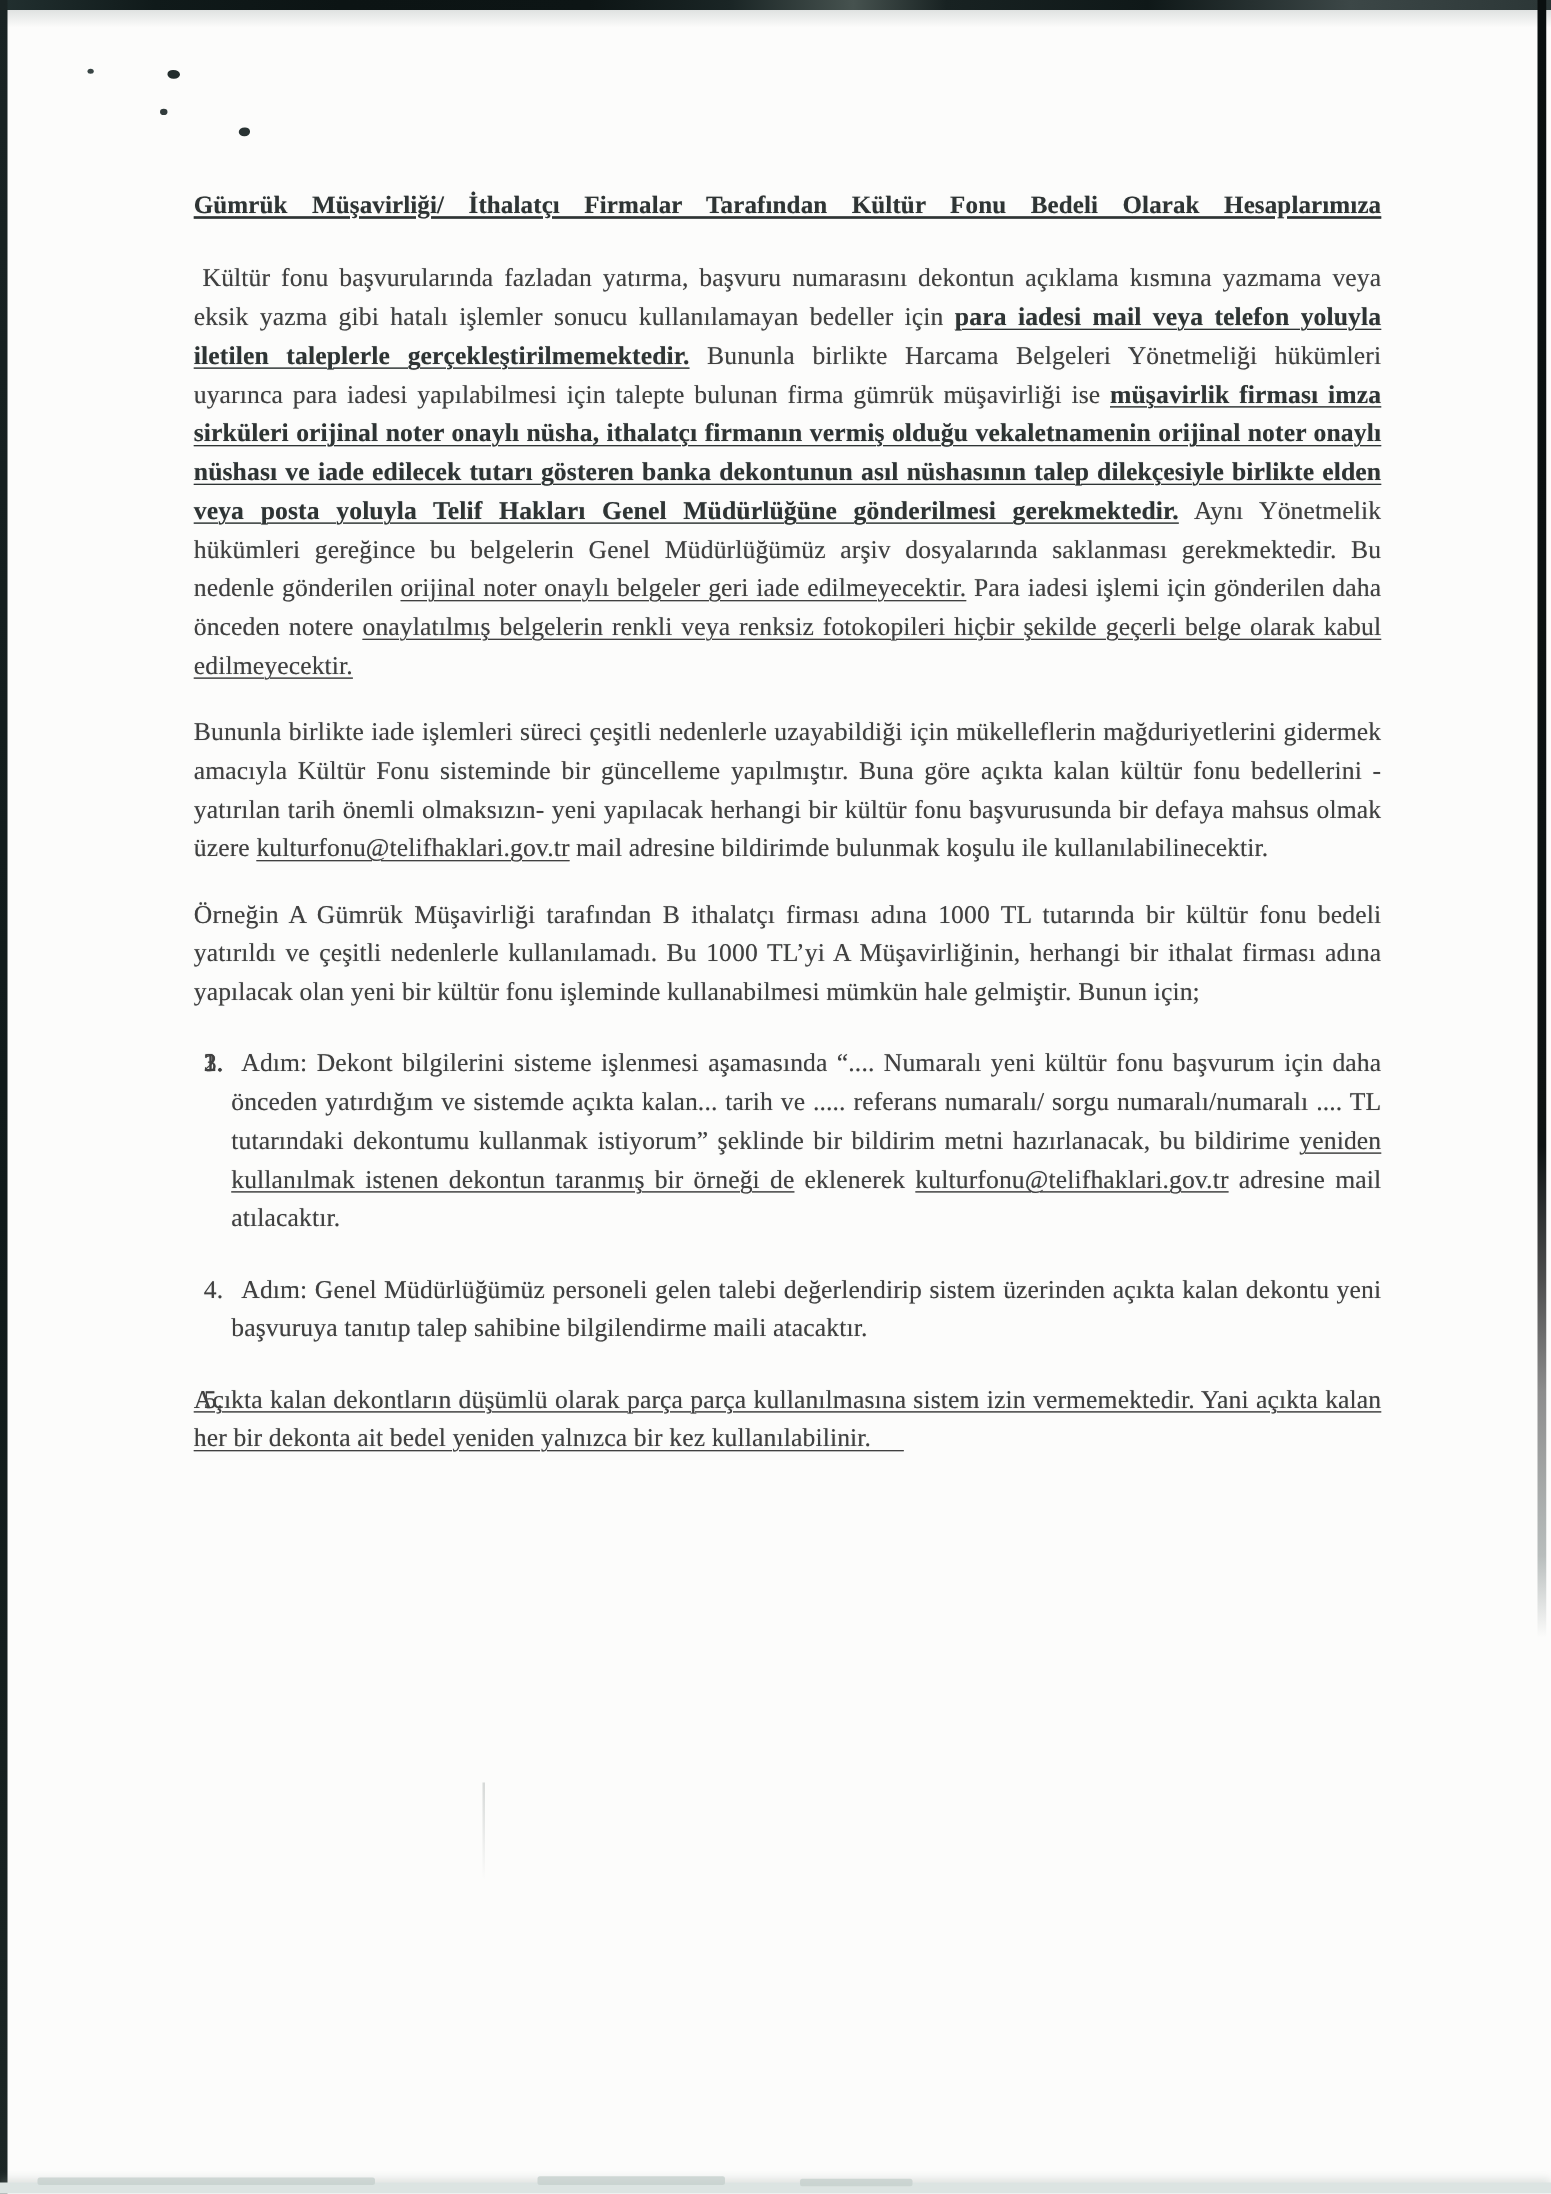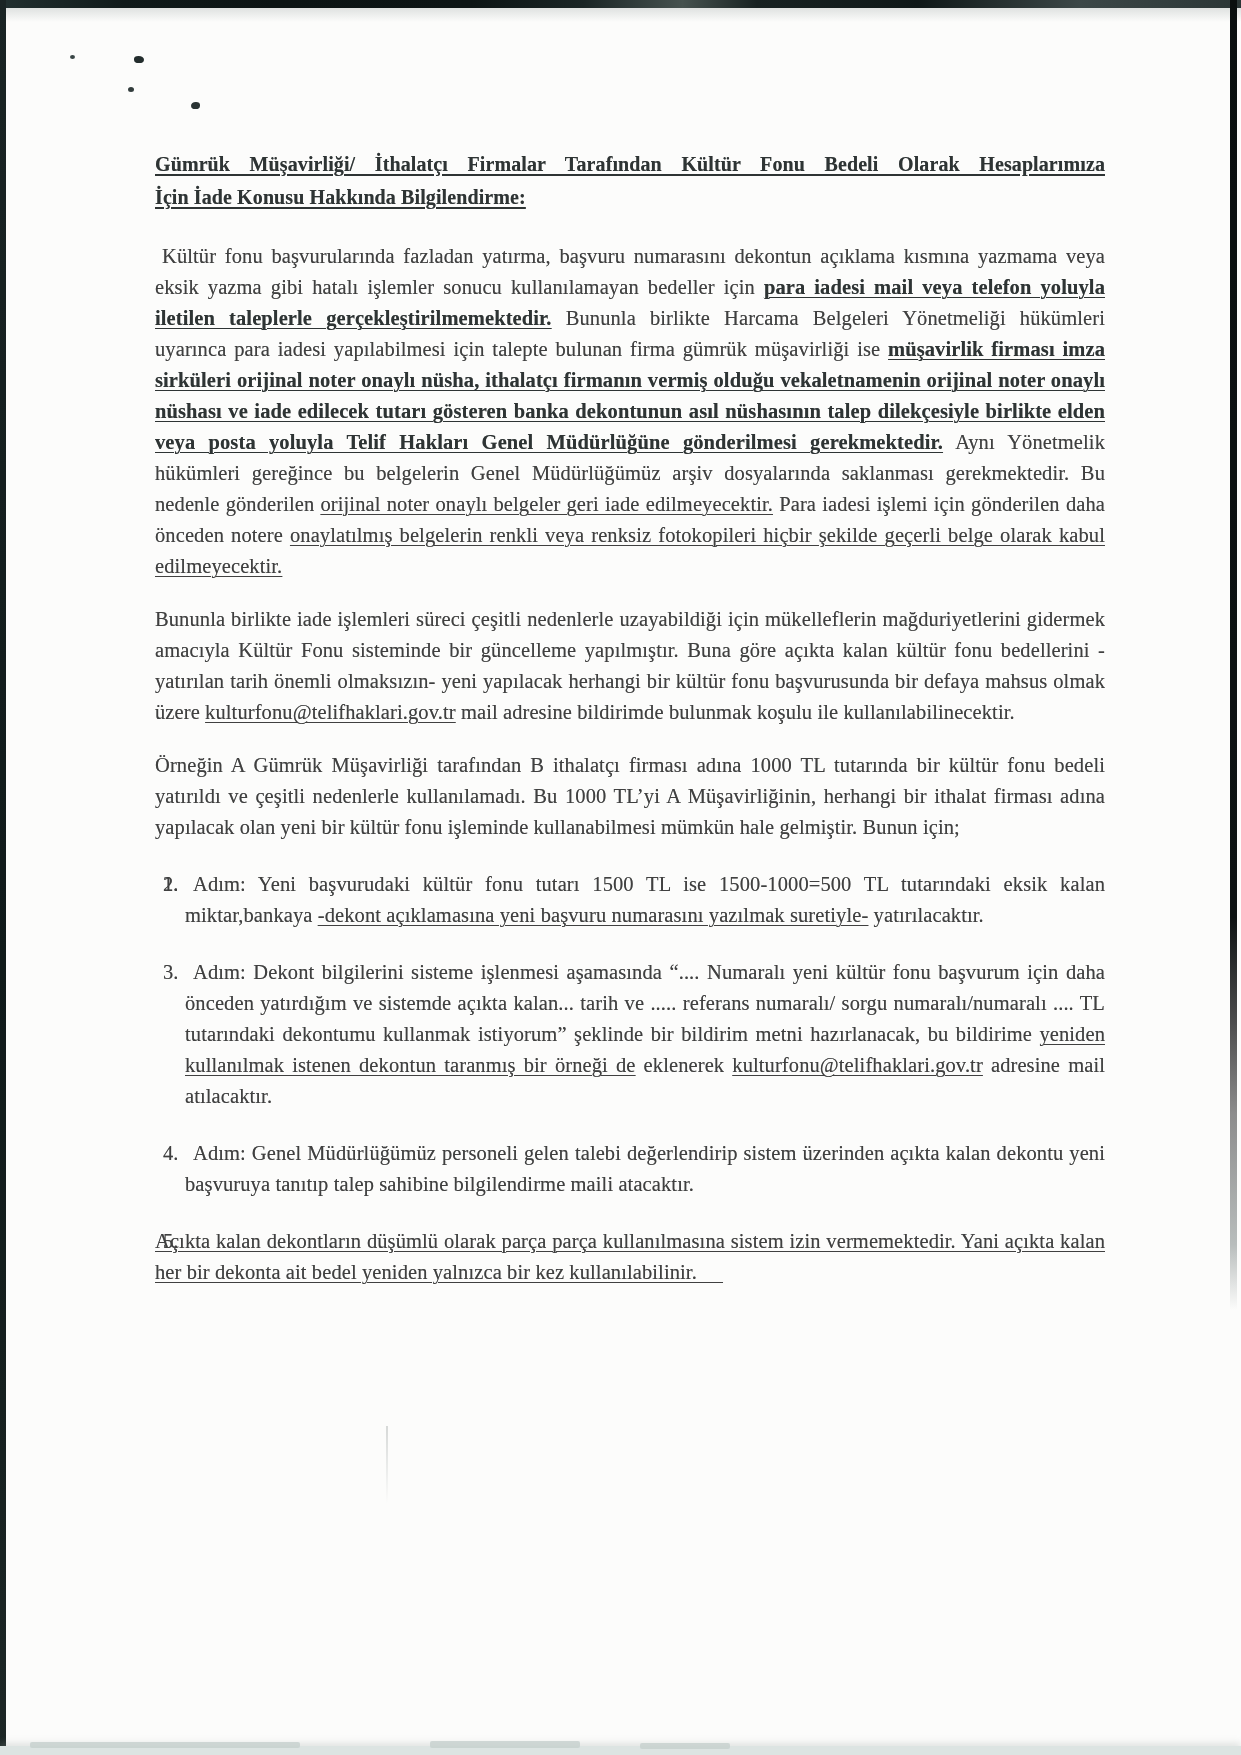--- a/index.html
+++ b/index.html
@@ -102,36 +102,34 @@
   <div class="speck s1"></div>
   <div class="speck s2"></div>
   <div class="speck s3"></div>
   <div class="speck s4"></div>
   <div class="crease"></div>
 
   <div class="doc">
 
     <div class="doc-title">
       <div class="title-line just">Gümrük Müşavirliği/ İthalatçı Firmalar Tarafından Kültür Fonu Bedeli Olarak Hesaplarımıza</div>
-      <div class="title-line">İçin İade Konusu Hakkında Bilgilendirme:</div>
     </div>
 
     <p class="para indent gap-lg"><span>Kültür fonu başvurularında fazladan yatırma, başvuru numarasını dekontun açıklama kısmına yazmama veya eksik yazma gibi hatalı işlemler sonucu kullanılamayan bedeller için </span><span class="seg-b seg-u">para iadesi mail veya telefon yoluyla iletilen taleplerle gerçekleştirilmemektedir.</span><span> Bununla birlikte Harcama Belgeleri Yönetmeliği hükümleri uyarınca para iadesi yapılabilmesi için talepte bulunan firma gümrük müşavirliği ise </span><span class="seg-b seg-u">müşavirlik firması imza sirküleri orijinal noter onaylı nüsha, ithalatçı firmanın vermiş olduğu vekaletnamenin orijinal noter onaylı nüshası ve iade edilecek tutarı gösteren banka dekontunun asıl nüshasının talep dilekçesiyle birlikte elden veya posta yoluyla Telif Hakları Genel Müdürlüğüne gönderilmesi gerekmektedir.</span><span> Aynı Yönetmelik hükümleri gereğince bu belgelerin Genel Müdürlüğümüz arşiv dosyalarında saklanması gerekmektedir. Bu nedenle gönderilen </span><span class="seg-u">orijinal noter onaylı belgeler geri iade edilmeyecektir.</span><span> Para iadesi işlemi için gönderilen daha önceden notere </span><span class="seg-u">onaylatılmış belgelerin renkli veya renksiz fotokopileri hiçbir şekilde geçerli belge olarak kabul edilmeyecektir.</span></p>
 
     <p class="para gap-lg"><span>Bununla birlikte iade işlemleri süreci çeşitli nedenlerle uzayabildiği için mükelleflerin mağduriyetlerini gidermek amacıyla Kültür Fonu sisteminde bir güncelleme yapılmıştır. Buna göre açıkta kalan kültür fonu bedellerini -yatırılan tarih önemli olmaksızın- yeni yapılacak herhangi bir kültür fonu başvurusunda bir defaya mahsus olmak üzere </span><span class="seg-u">kulturfonu@telifhaklari.gov.tr</span><span> mail adresine bildirimde bulunmak koşulu ile kullanılabilinecektir.</span></p>
 
     <p class="para"><span>Örneğin A Gümrük Müşavirliği tarafından B ithalatçı firması adına 1000 TL tutarında bir kültür fonu bedeli yatırıldı ve çeşitli nedenlerle kullanılamadı. Bu 1000 TL’yi A Müşavirliğinin, herhangi bir ithalat firması adına yapılacak olan yeni bir kültür fonu işleminde kullanabilmesi mümkün hale gelmiştir. Bunun için;</span></p>
 
     <div class="steps">
       <div class="list-item">
         <span class="list-num">1.</span>
       </div>
       <div class="list-item">
         <span class="list-num">2.</span>
-        <span class="list-text"><span>Adım: Yeni başvurudaki kültür fonu tutarı 1500 TL ise 1500-1000=500 TL tutarındaki eksik kalan miktar,bankaya </span><span class="seg-u">-dekont açıklamasına yeni başvuru numarasını yazılmak suretiyle-</span><span> yatırılacaktır.</span></span>
       </div>
       <div class="list-item">
         <span class="list-num">3.</span>
         <span class="list-text"><span>Adım: Dekont bilgilerini sisteme işlenmesi aşamasında “.... Numaralı yeni kültür fonu başvurum için daha önceden yatırdığım ve sistemde açıkta kalan... tarih ve ..... referans numaralı/ sorgu numaralı/numaralı .... TL tutarındaki dekontumu kullanmak istiyorum” şeklinde bir bildirim metni hazırlanacak, bu bildirime </span><span class="seg-u">yeniden kullanılmak istenen dekontun taranmış bir örneği de</span><span> eklenerek </span><span class="seg-u">kulturfonu@telifhaklari.gov.tr</span><span> adresine mail atılacaktır.</span></span>
       </div>
       <div class="list-item">
         <span class="list-num">4.</span>
         <span class="list-text"><span>Adım: Genel Müdürlüğümüz personeli gelen talebi değerlendirip sistem üzerinden açıkta kalan dekontu yeni başvuruya tanıtıp talep sahibine bilgilendirme maili atacaktır.</span></span>
       </div>
       <div class="list-item">

